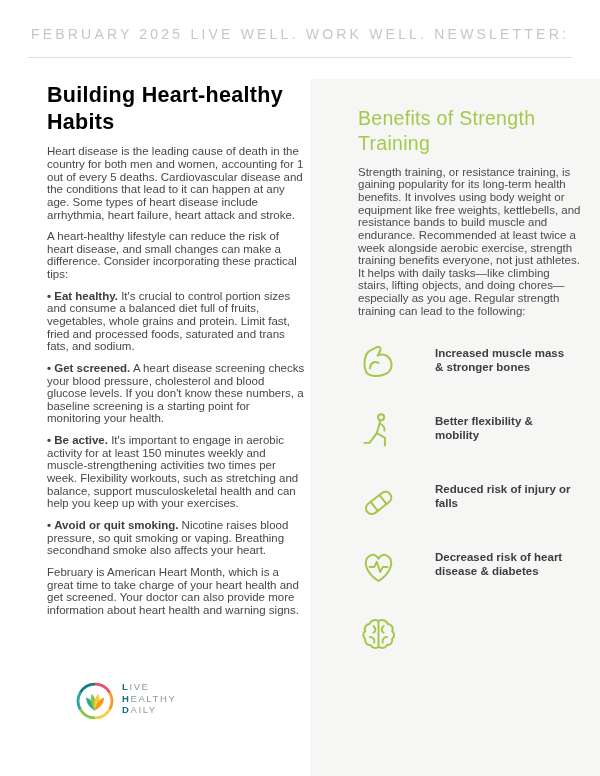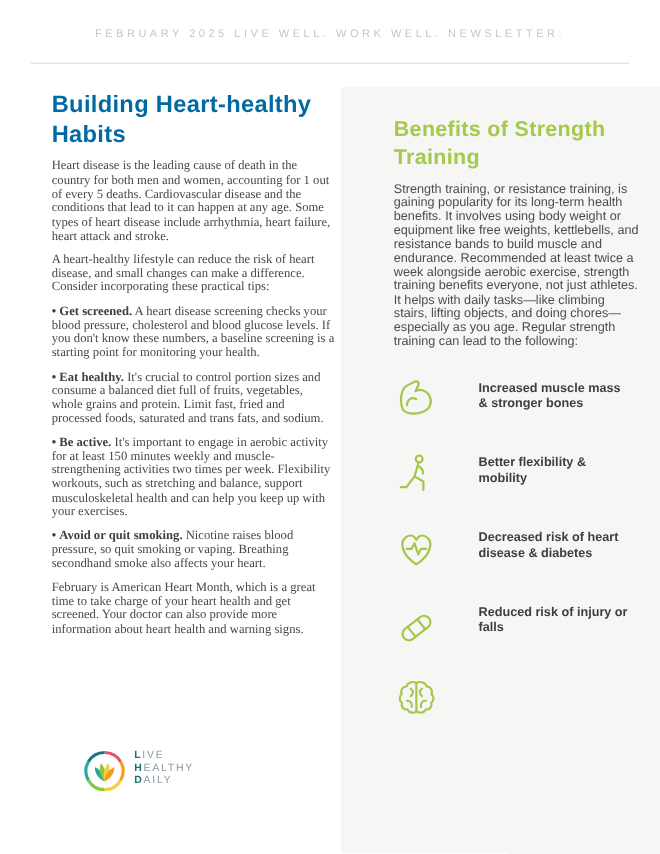--- a/index.html
+++ b/index.html
@@ -3,46 +3,46 @@
 <meta charset="utf-8">
 <style>
   html,body{margin:0;padding:0;background:#ffffff;}
   .page{
     position:relative;width:600px;height:776px;background:#ffffff;
     font-family:"Liberation Sans",sans-serif;overflow:hidden;
   }
   
   .kicker{
     position:absolute;top:26px;left:0;right:0;text-align:center;
-    font-size:10px;letter-spacing:3.2px;color:#c6c6c6;font-weight:400;
+    font-size:14px;letter-spacing:3.2px;color:#c6c6c6;font-weight:400;
   }
   .rule{
     position:absolute;top:57px;left:28px;right:28px;height:1px;background:#dedede;
   }
   
   .left-col{position:absolute;left:47px;top:82px;width:258px;color:#45484b;}
   .left-col h1{
     margin:0 0 10px 0;font-size:21.5px;line-height:1.24;font-weight:700;
-    color:#0369a1;letter-spacing:0.3px;
+    color:#000000;letter-spacing:0.3px;
   }
-  .left-col p{margin:0 0 9px 0;font-size:11.5px;line-height:1.1;font-family:Liberation Serif, serif;}
+  .left-col p{margin:0 0 9px 0;font-size:11.5px;line-height:1.1;}
   .tip strong{color:#3b3f42;}
   .tip::before{content:"\2022\00a0";font-weight:700;color:#3b3f42;}
   
   .logo{position:absolute;left:75px;top:681px;width:225px;display:flex;align-items:flex-start;}
   .logo-mark{width:40px;height:40px;flex:0 0 auto;}
   .logo-text{margin-left:7px;font-size:9.5px;letter-spacing:1.6px;line-height:11.5px;color:#8b9ba0;font-weight:500;}
   .logo-text .acc{color:#14707b;font-weight:700;}
   
   .panel{
     position:absolute;left:310px;top:79px;right:0;bottom:0;background:#f6f6f5;
     box-sizing:border-box;padding:27px 28px 0 48px;color:#4a4d50;
   }
   .panel h2{
-    margin:0 0 9px 0;width:212px;font-size:19.5px;line-height:1.3;font-weight:700;
+    margin:0 0 9px 0;width:212px;font-size:19.5px;line-height:1.3;font-weight:400;
     color:#a6c84c;letter-spacing:0.3px;
   }
   .panel .intro{margin:0;width:224px;font-size:11.5px;line-height:1.1;}
   .benefit-list{margin-top:25px;}
   .benefit{display:flex;align-items:flex-start;margin-bottom:27px;}
   .benefit svg{width:41px;height:41px;flex:0 0 auto;}
   .benefit-label{
     margin-left:36px;margin-top:4px;width:172px;
     font-size:11.5px;line-height:1.22;font-weight:700;color:#3b3f42;
   }
@@ -53,22 +53,22 @@
 
 <div class="page">
 
   <div class="kicker">FEBRUARY 2025 LIVE WELL. WORK WELL. NEWSLETTER:</div>
   <div class="rule"></div>
 
   <div class="left-col">
     <h1>Building Heart-healthy Habits</h1>
     <p>Heart disease is the leading cause of death in the country for both men and women, accounting for 1 out of every 5 deaths. Cardiovascular disease and the conditions that lead to it can happen at any age. Some types of heart disease include arrhythmia, heart failure, heart attack and stroke.</p>
     <p>A heart-healthy lifestyle can reduce the risk of heart disease, and small changes can make a difference. Consider incorporating these practical tips:</p>
+    <p class="tip"><strong>Eat healthy.</strong> <span>It's crucial to control portion sizes and consume a balanced diet full of fruits, vegetables, whole grains and protein. Limit fast, fried and processed foods, saturated and trans fats, and sodium.</span></p>
     <p class="tip"><strong>Get screened.</strong> <span>A heart disease screening checks your blood pressure, cholesterol and blood glucose levels. If you don't know these numbers, a baseline screening is a starting point for monitoring your health.</span></p>
-    <p class="tip"><strong>Eat healthy.</strong> <span>It's crucial to control portion sizes and consume a balanced diet full of fruits, vegetables, whole grains and protein. Limit fast, fried and processed foods, saturated and trans fats, and sodium.</span></p>
     <p class="tip"><strong>Be active.</strong> <span>It's important to engage in aerobic activity for at least 150 minutes weekly and muscle-strengthening activities two times per week. Flexibility workouts, such as stretching and balance, support musculoskeletal health and can help you keep up with your exercises.</span></p>
     <p class="tip"><strong>Avoid or quit smoking.</strong> <span>Nicotine raises blood pressure, so quit smoking or vaping. Breathing secondhand smoke also affects your heart.</span></p>
     <p>February is American Heart Month, which is a great time to take charge of your heart health and get screened. Your doctor can also provide more information about heart health and warning signs.</p>
   </div>
 
   <div class="logo">
     <svg class="logo-mark" viewBox="0 0 64 64">
       <g fill="none" stroke-width="4.5">
         <path d="M32 5 A27 27 0 0 1 55.4 18.5" stroke="#e8506e"></path>
         <path d="M55.4 18.5 A27 27 0 0 1 55.4 45.5" stroke="#f59b20"></path>
@@ -112,35 +112,35 @@
           <path class="ic" d="M26 13.5 L22 27"></path>
           <path class="ic" d="M25.5 16 C29 17.5 31.5 20 31 24"></path>
           <path class="ic" d="M22 27 L31.5 32.5 L31.5 41.5"></path>
           <path class="ic" d="M22 27 L13.5 38.5 L7.5 38.5"></path>
         </svg>
         <div class="benefit-label">Better flexibility &amp; mobility</div>
       </div>
 
       <div class="benefit">
         <svg viewBox="0 0 48 48">
-          <path class="ic" d="M24 41 C8 31 6 17 13 12 C18 8.5 22 11 24 15 C26 11 30 8.5 35 12 C42 17 40 31 24 41 Z"></path>
-          <path class="ic" d="M13.5 24.5 L19 24.5 L22 18.5 L26 30.5 L29 24.5 L34.5 24.5"></path>
-        </svg>
-        <div class="benefit-label">Decreased risk of heart disease &amp; diabetes</div>
-      </div>
-
-      <div class="benefit">
-        <svg viewBox="0 0 48 48">
           <g transform="rotate(-38 24 29)">
             <rect class="ic" x="7" y="22.5" width="34" height="13.5" rx="6.75"></rect>
             <path class="ic" d="M17.5 22.5 V36"></path>
             <path class="ic" d="M30.5 22.5 V36"></path>
           </g>
         </svg>
         <div class="benefit-label">Reduced risk of injury or falls</div>
+      </div>
+
+      <div class="benefit">
+        <svg viewBox="0 0 48 48">
+          <path class="ic" d="M24 41 C8 31 6 17 13 12 C18 8.5 22 11 24 15 C26 11 30 8.5 35 12 C42 17 40 31 24 41 Z"></path>
+          <path class="ic" d="M13.5 24.5 L19 24.5 L22 18.5 L26 30.5 L29 24.5 L34.5 24.5"></path>
+        </svg>
+        <div class="benefit-label">Decreased risk of heart disease &amp; diabetes</div>
       </div>
 
       <div class="benefit">
         <svg viewBox="0 0 48 48">
           <path class="ic" d="M24 8 C19.5 5.8 14.5 7.8 13.5 11.8 C9.5 12 6.5 16 8.5 20 C5.5 22 5.5 27 8.5 29 C7.5 33 10.5 37 14.5 36.2 C16.5 40 22 41 24 38 C27 41 32 40 34 36.2 C38 37 41 33 40 29 C43 27 43 22 40 20 C42 16 39 12 35 11.8 C34 7.8 28.5 5.8 24 8 Z"></path>
           <path class="ic" d="M24 8.5 V37.5"></path>
           <path class="ic" d="M18 14 C21 16 21 20 18 22"></path>
           <path class="ic" d="M30 14 C27 16 27 20 30 22"></path>
           <path class="ic" d="M14 27 C18 27 20 30 19 33.5"></path>
           <path class="ic" d="M34 27 C30 27 28 30 29 33.5"></path>

